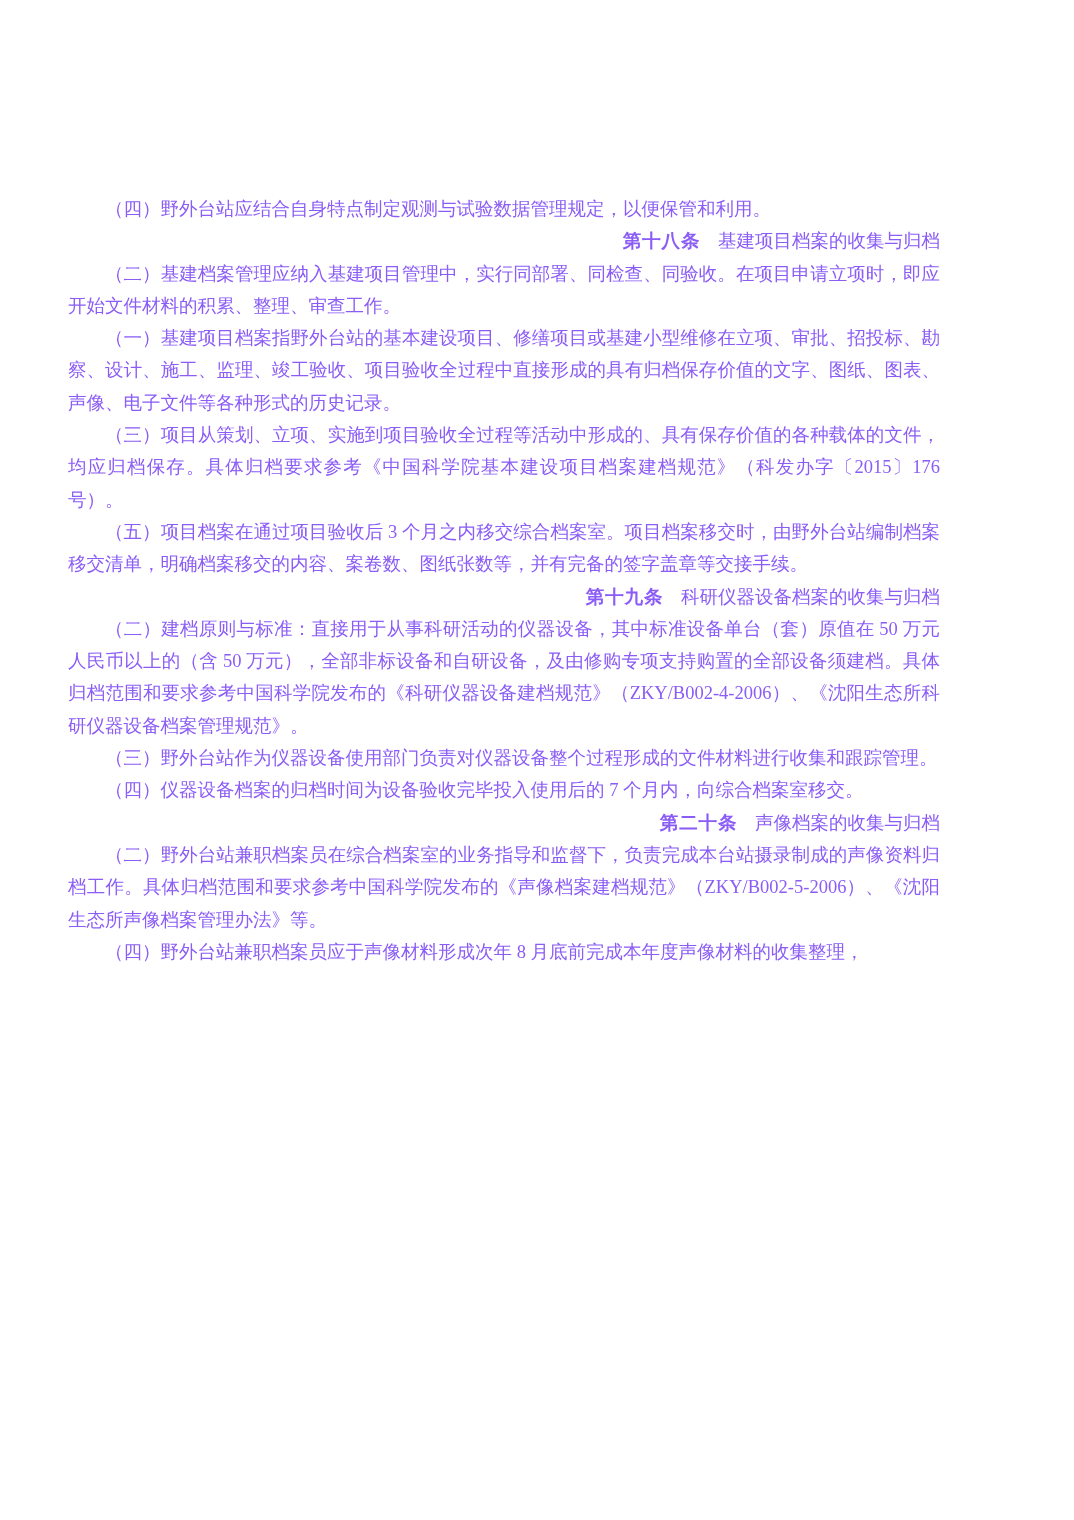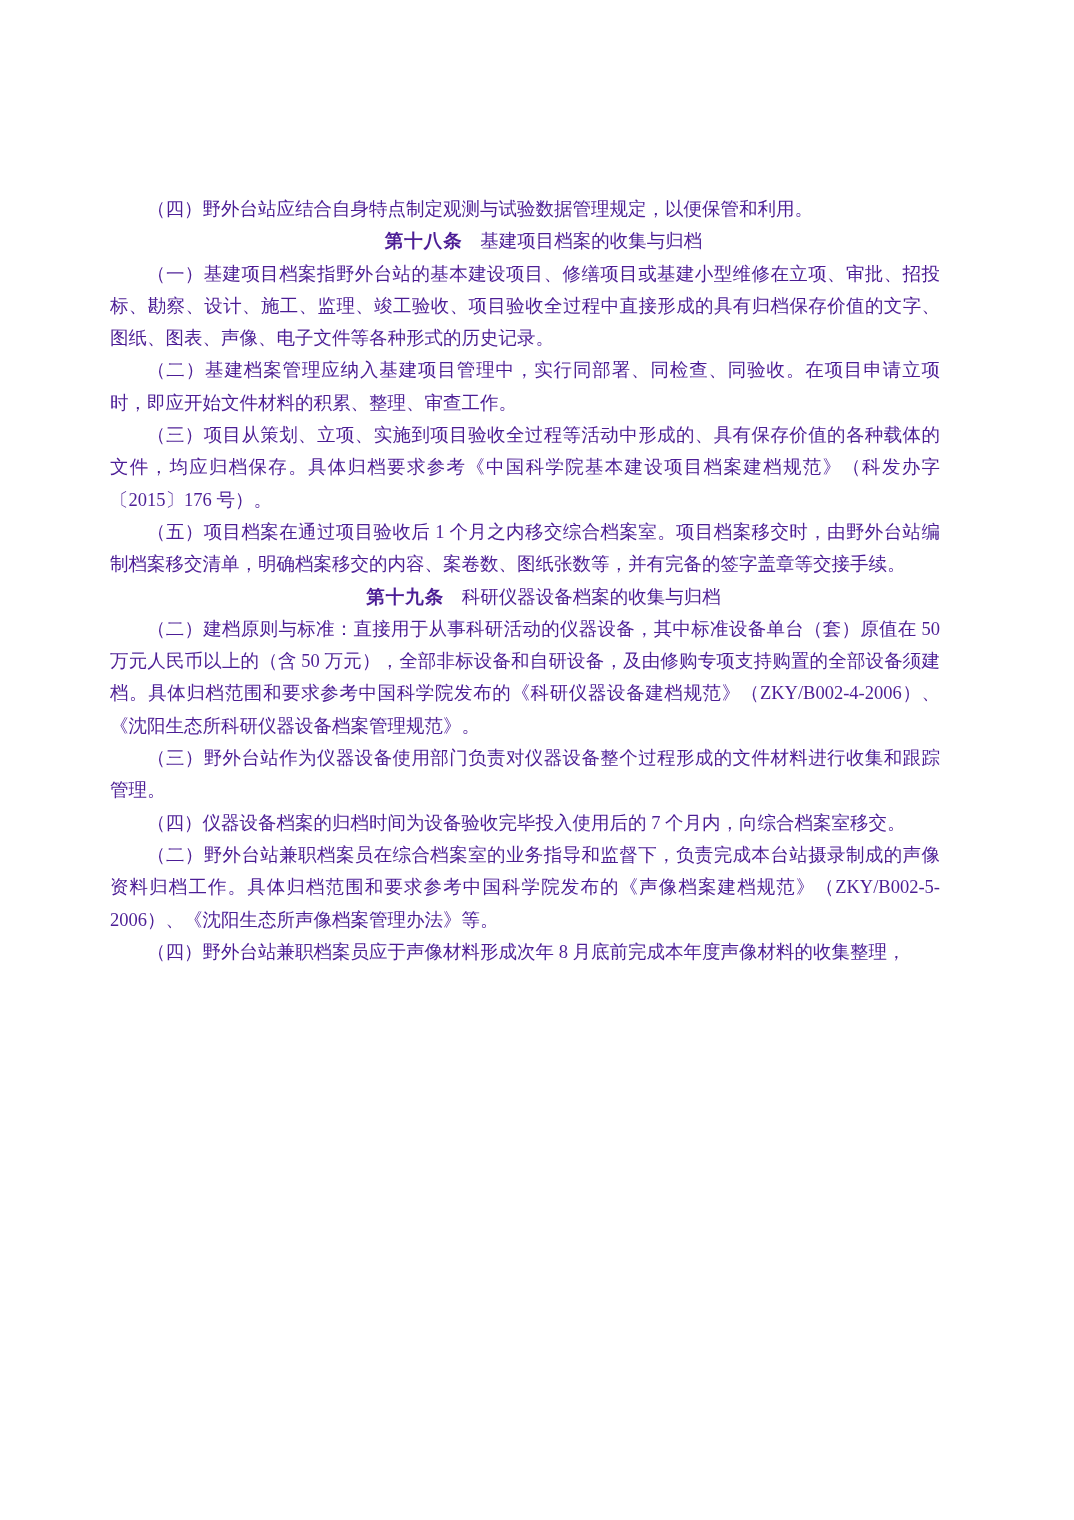--- a/index.html
+++ b/index.html
@@ -6,61 +6,62 @@
     margin: 0;
     padding: 0;
     background: #ffffff;
   }
   .page {
     position: relative;
     width: 1074px;
     height: 1520px;
     box-sizing: border-box;
     background: #ffffff;
-    padding: 193px 134px 0 110px;
-    color: #4c1d95;
+    padding: 193px 134px 0 68px;
+    color: #8b5cf6;
     font-family: "Liberation Serif", "DejaVu Serif", serif;
     font-size: 18.5px;
     line-height: 32.3px;
     overflow: hidden;
   }
   .para {
     margin: 0;
     padding: 0;
     text-indent: 2em;
     text-align: justify;
     text-justify: inter-ideograph;
     word-break: break-word;
   }
   .heading {
     margin: 0;
     padding: 0;
     text-indent: 2em;
-    text-align: center;
+    text-align: right;
     white-space: nowrap;
   }
   .heading .term {
     font-weight: 700;
     font-family: "Liberation Sans", "DejaVu Sans", sans-serif;
     letter-spacing: 0.05em;
   }
   .heading .title {
     margin-left: 0.95em;
     font-weight: 400;
   }
 </style>
 </head>
 <body>
 
 <div class="page">
   <p class="para">（四）野外台站应结合自身特点制定观测与试验数据管理规定，以便保管和利用。</p>
   <p class="heading"><span class="term">第十八条</span><span class="title">基建项目档案的收集与归档</span></p>
+  <p class="para">（二）基建档案管理应纳入基建项目管理中，实行同部署、同检查、同验收。在项目申请立项时，即应开始文件材料的积累、整理、审查工作。</p>
   <p class="para">（一）基建项目档案指野外台站的基本建设项目、修缮项目或基建小型维修在立项、审批、招投标、勘察、设计、施工、监理、竣工验收、项目验收全过程中直接形成的具有归档保存价值的文字、图纸、图表、声像、电子文件等各种形式的历史记录。</p>
-  <p class="para">（二）基建档案管理应纳入基建项目管理中，实行同部署、同检查、同验收。在项目申请立项时，即应开始文件材料的积累、整理、审查工作。</p>
   <p class="para">（三）项目从策划、立项、实施到项目验收全过程等活动中形成的、具有保存价值的各种载体的文件，均应归档保存。具体归档要求参考《中国科学院基本建设项目档案建档规范》（科发办字〔2015〕176 号）。</p>
-  <p class="para">（五）项目档案在通过项目验收后 1 个月之内移交综合档案室。项目档案移交时，由野外台站编制档案移交清单，明确档案移交的内容、案卷数、图纸张数等，并有完备的签字盖章等交接手续。</p>
+  <p class="para">（五）项目档案在通过项目验收后 3 个月之内移交综合档案室。项目档案移交时，由野外台站编制档案移交清单，明确档案移交的内容、案卷数、图纸张数等，并有完备的签字盖章等交接手续。</p>
   <p class="heading"><span class="term">第十九条</span><span class="title">科研仪器设备档案的收集与归档</span></p>
   <p class="para">（二）建档原则与标准：直接用于从事科研活动的仪器设备，其中标准设备单台（套）原值在 50 万元人民币以上的（含 50 万元），全部非标设备和自研设备，及由修购专项支持购置的全部设备须建档。具体归档范围和要求参考中国科学院发布的《科研仪器设备建档规范》（ZKY/B002-4-2006）、《沈阳生态所科研仪器设备档案管理规范》。</p>
   <p class="para">（三）野外台站作为仪器设备使用部门负责对仪器设备整个过程形成的文件材料进行收集和跟踪管理。</p>
   <p class="para">（四）仪器设备档案的归档时间为设备验收完毕投入使用后的 7 个月内，向综合档案室移交。</p>
+  <p class="heading"><span class="term">第二十条</span><span class="title">声像档案的收集与归档</span></p>
   <p class="para">（二）野外台站兼职档案员在综合档案室的业务指导和监督下，负责完成本台站摄录制成的声像资料归档工作。具体归档范围和要求参考中国科学院发布的《声像档案建档规范》（ZKY/B002-5-2006）、《沈阳生态所声像档案管理办法》等。</p>
   <p class="para">（四）野外台站兼职档案员应于声像材料形成次年 8 月底前完成本年度声像材料的收集整理，</p>
 </div>
 
 </body></html>

